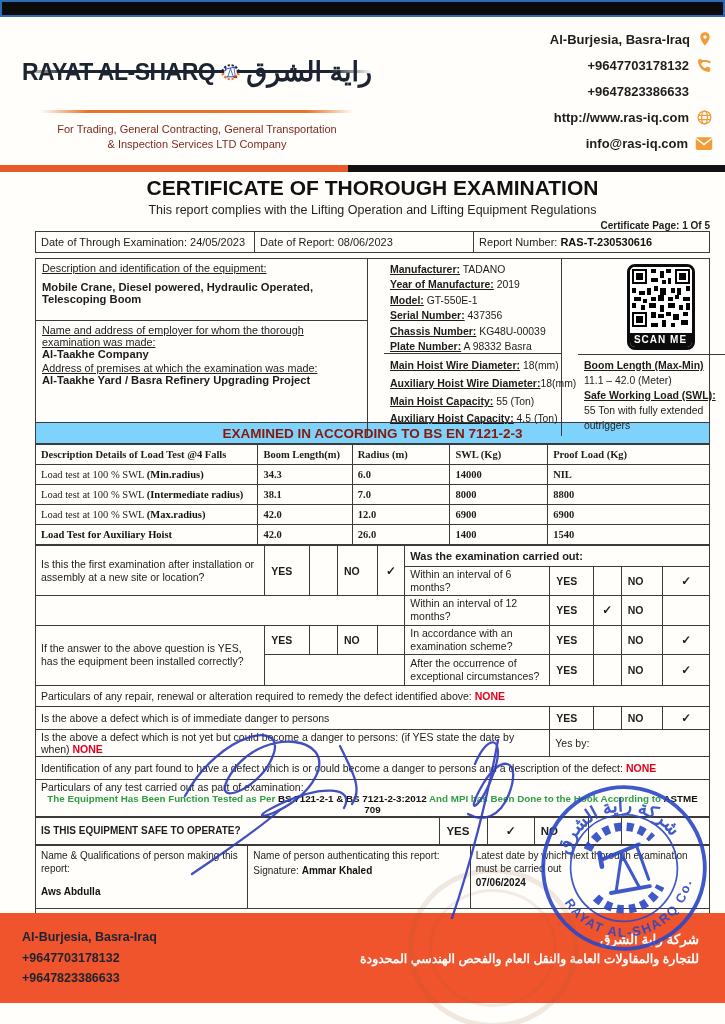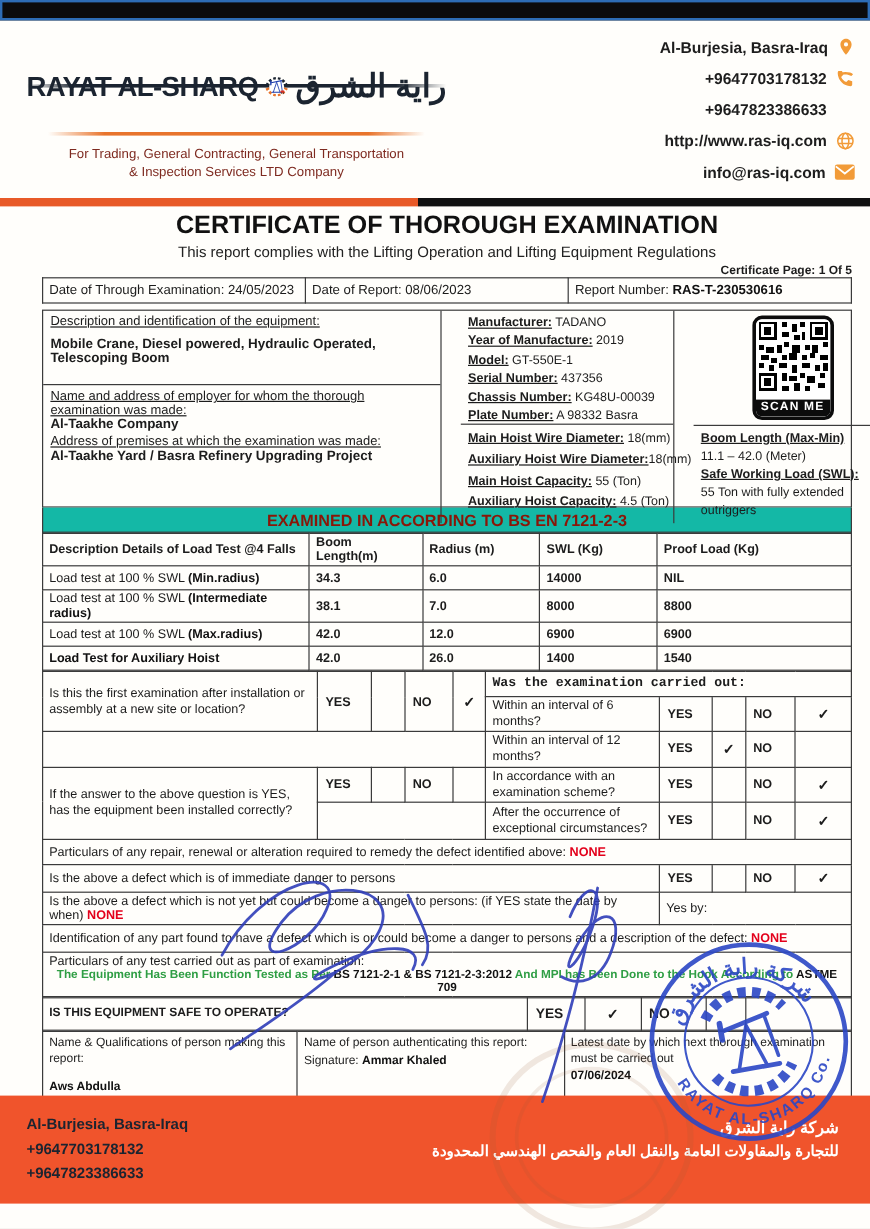--- a/index.html
+++ b/index.html
@@ -44,32 +44,32 @@
   .ulabel{text-decoration:underline;font-size:10.8px;}
   .ulabel-b{text-decoration:underline;font-weight:bold;font-size:10.5px;}
   .bval{font-weight:bold;font-size:11.2px;}
   .spec-line{font-size:10.4px;line-height:15.4px;white-space:nowrap;}
   .hoist-line{font-size:10.4px;line-height:16.8px;white-space:nowrap;}
   .qr-wrap{display:flex;flex-direction:column;align-items:center;justify-content:center;height:95px;}
   .qr-box{border:3px solid #0c0c0c;border-radius:8px;overflow:hidden;background:#fff;}
   .qr-label{background:#0c0c0c;color:#fff;font-size:10px;font-weight:bold;text-align:center;padding:1px 0 2px;letter-spacing:1px;}
   .boom-cell{padding:3px 6px;font-size:10.4px;line-height:15px;}
   
-  .banner{height:21px;background:#14b8a6;border:1px solid #3b3b3b;border-top:none;display:flex;align-items:center;justify-content:center;
+  .banner{height:21px;background:#7dd3fc;border:1px solid #3b3b3b;border-top:none;display:flex;align-items:center;justify-content:center;
      color:#8a1608;font-weight:bold;font-size:13.5px;box-sizing:border-box;}
   
-  .load td{height:17px;}
+  .load td{height:17px;font-family:Liberation Serif, serif;}
   .load .hd{font-weight:bold;}
   .num{font-weight:bold;}
   
   .r20 td{height:18px;} .r28 td{height:26px;} .r22 td{height:20px;} .r30 td{height:28px;}
   .qcell{line-height:1.25;}
   .yn{font-weight:bold;text-align:left;padding-left:6px;}
   .chk{text-align:center;font-size:12px;font-weight:bold;padding:0;}
-  .wasq{font-weight:bold;font-size:11px;font-family:Liberation Mono, monospace;}
+  .wasq{font-weight:bold;font-size:11px;}
   .red{color:#e3001b;font-weight:bold;}
   .green{color:#2f9e44;font-weight:bold;}
   .bb{font-weight:bold;color:#111;}
   .tests-line{text-align:center;font-size:9.8px;}
   
   .safe td{height:24px;}
   .safe .q{font-weight:bold;font-size:10px;}
   
   .signers td{height:58px;vertical-align:top;font-size:10px;line-height:1.35;padding-top:3px;}
   .employer-row{border:1px solid #3b3b3b;border-top:none;box-sizing:border-box;width:675px;height:46px;padding:4px 6px;font-size:12.8px;line-height:1.4;}

